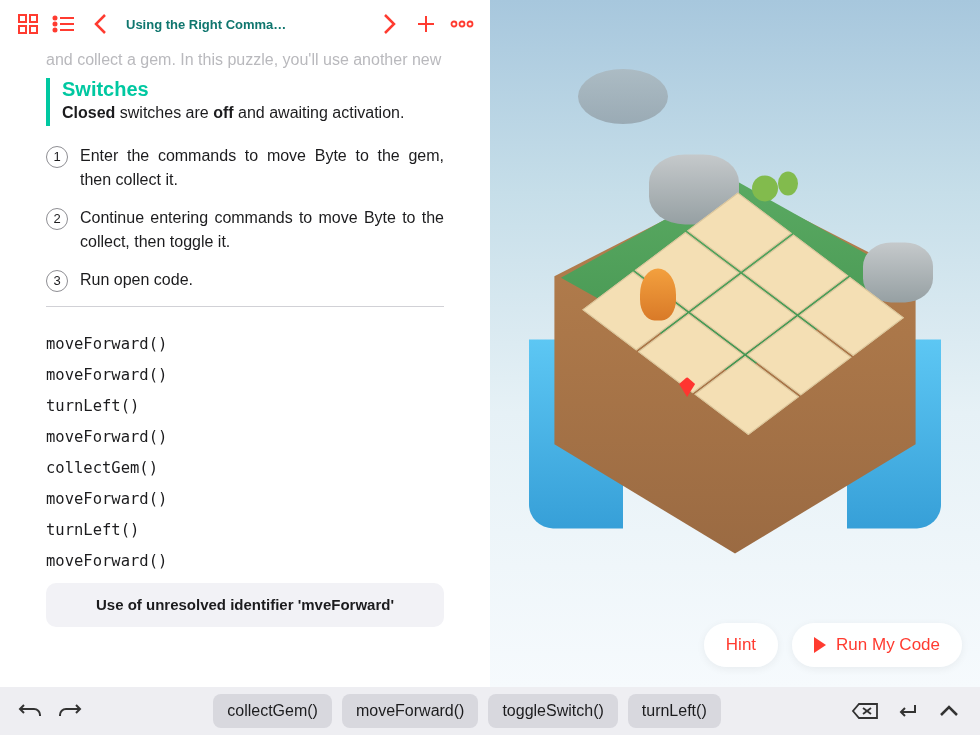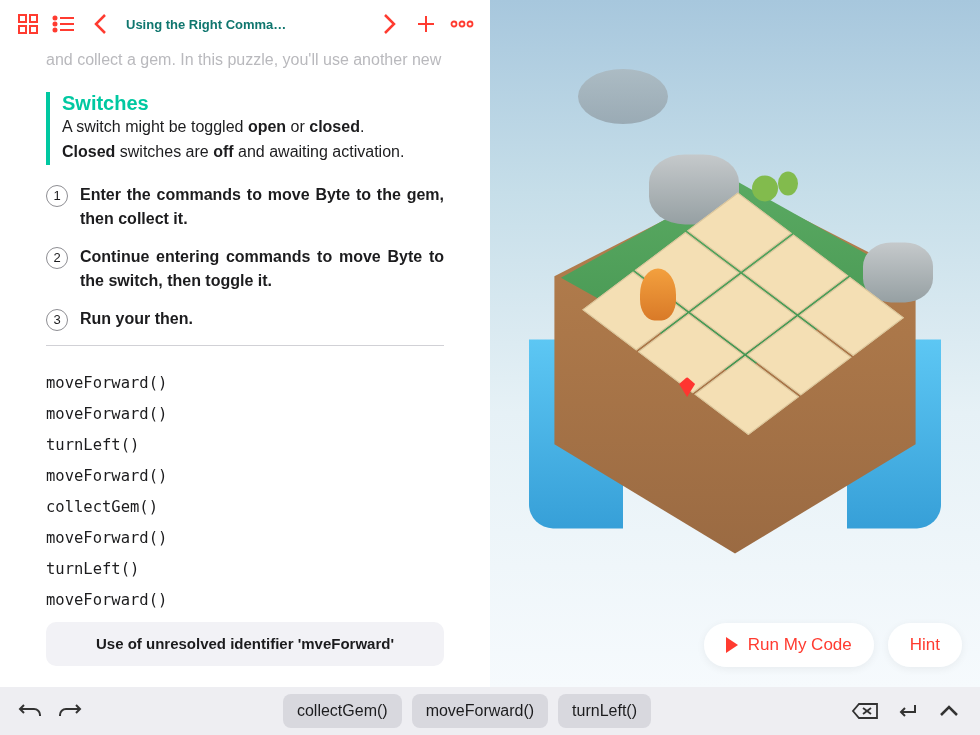--- a/index.html
+++ b/index.html
@@ -55,21 +55,21 @@
 .content-scroll {
   flex: 1;
   overflow: hidden;
   padding: 0 46px 0 46px;
   position: relative;
 }
 .faded-top {
   color: #b9b9bd;
   font-size: 16px;
   line-height: 1.5;
-  margin-bottom: 20px;
+  margin-bottom: 6px;
 }
 .callout {
   border-left: 4px solid #00c8a1;
   padding-left: 12px;
   margin-bottom: 18px;
 }
 .callout-title {
   color: #00c8a1;
   font-weight: 700;
   font-size: 20px;
@@ -96,21 +96,20 @@
   display: flex;
   align-items: center;
   justify-content: center;
   margin-top: 2px;
 }
 .step-text {
   font-size: 16px;
   line-height: 1.5;
   color: #1c1c1e;
   text-align: justify;
-  font-weight: bold;
 }
 .hr { border: none; border-top: 1px solid #d1d1d6; margin: 12px 0 22px 0; }
 .code-area {
   font-family: Menlo, Monaco, Consolas, monospace;
   font-size: 15.5px;
   color: #1c1c1e;
   line-height: 2.0;
   position: relative;
 }
 .code-line { white-space: pre; }
@@ -349,39 +348,36 @@
           </svg>
       </div>
     </div>
 
     <div class="content-scroll">
       <div class="faded-top">and collect a gem. In this puzzle, you'll use another new</div>
 
       <div class="callout">
         <div class="callout-title">Switches</div>
         <div class="callout-body">
-          <span>A switch might be toggled </span><b>open</b><span> or </span><b>closed</b><span>.</span>
-        </div>
-        <div class="callout-body">
           <b>Closed</b><span> switches are </span><b>off</b><span> and awaiting activation.</span>
         </div>
       </div>
 
       <div class="steps">
         <div class="step">
           <div class="step-num">1</div>
           <div class="step-text">Enter the commands to move Byte to the gem, then collect it.</div>
         </div>
         <div class="step">
           <div class="step-num">2</div>
-          <div class="step-text">Continue entering commands to move Byte to the switch, then toggle it.</div>
+          <div class="step-text">Continue entering commands to move Byte to the collect, then toggle it.</div>
         </div>
         <div class="step">
           <div class="step-num">3</div>
-          <div class="step-text">Run your then.</div>
+          <div class="step-text">Run open code.</div>
         </div>
       </div>
 
       <hr class="hr">
 
       <div class="code-area">
         <div class="code-line">moveForward()</div>
         <div class="code-line">moveForward()</div>
         <div class="code-line">turnLeft()</div>
         <div class="code-line">moveForward()</div>
@@ -415,26 +411,26 @@
         <div class="tile"></div>
         <div class="tile"></div>
         <div class="tile"></div>
         <div class="tile"></div>
       </div>
       <div class="character"></div>
       <div class="gem"></div>
     </div>
 
     <div class="action-buttons">
+      <div class="pill-btn hint-btn">
+        <span>Hint</span>
+      </div>
       <div class="pill-btn run-btn">
         <div class="play-triangle"></div>
         <span>Run My Code</span>
-      </div>
-      <div class="pill-btn hint-btn">
-        <span>Hint</span>
       </div>
     </div>
   </div>
 </div>
 
 <div class="bottom-bar">
   <div class="bb-icon">
     <svg width="26" height="20" viewBox="0 0 26 20" fill="none" stroke="currentColor" stroke-width="2">
         <path d="M6 4 L2 8 L6 12"></path>
         <path d="M2 8 H16 a6 6 0 0 1 6 6 v1"></path>
@@ -442,20 +438,21 @@
   </div>
   <div class="bb-icon">
     <svg width="26" height="20" viewBox="0 0 26 20" fill="none" stroke="currentColor" stroke-width="2">
         <path d="M20 4 L24 8 L20 12"></path>
         <path d="M24 8 H10 a6 6 0 0 0 -6 6 v1"></path>
       </svg>
   </div>
   <div class="suggestion-row">
     <div class="sugg">collectGem()</div>
     <div class="sugg">moveForward()</div>
+    <div class="sugg">toggleSwitch()</div>
     <div class="sugg">turnLeft()</div>
   </div>
   <div class="bb-right">
     <div class="bb-icon">
       <svg width="28" height="20" viewBox="0 0 28 20" fill="none" stroke="currentColor" stroke-width="1.8">
           <path d="M8 3 L26 3 L26 17 L8 17 L2 10 Z"></path>
           <line x1="12" y1="7" x2="20" y2="13"></line>
           <line x1="20" y1="7" x2="12" y2="13"></line>
         </svg>
     </div>

